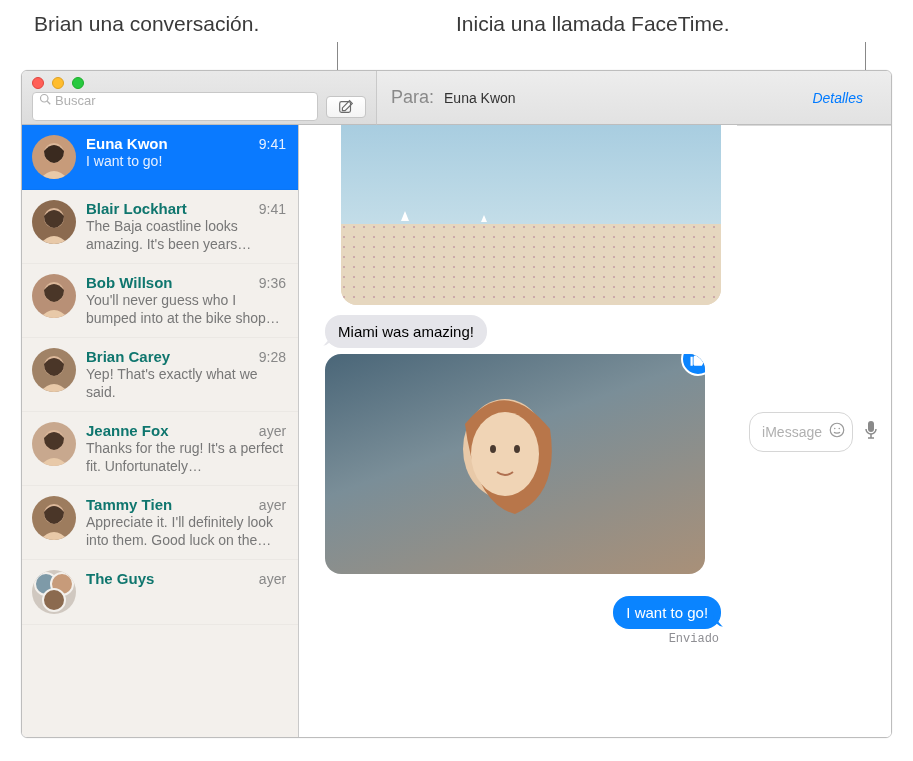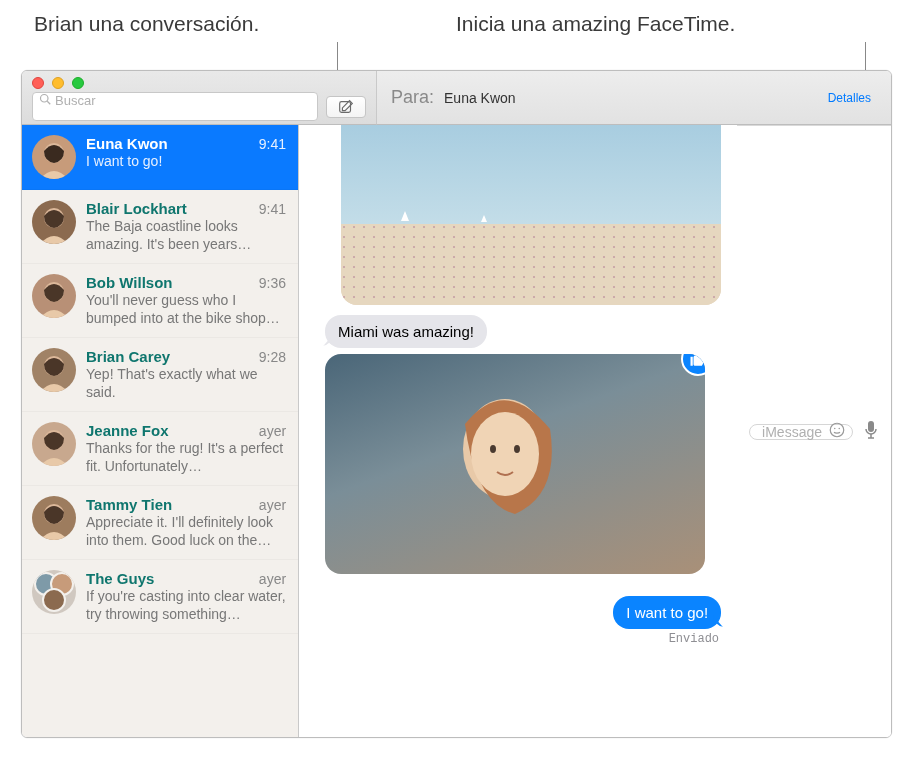--- a/index.html
+++ b/index.html
@@ -111,24 +111,25 @@
   color: #8a8a8a;
   font-size: 18px;
   margin-right: 10px;
 }
 .to-name {
   color: #333;
   font-size: 14px;
 }
 .details-link {
   color: #007aff;
-  font-size: 12px;
-  position: absolute;
-  right: 20px;
+  font-size: 14px;
+  position: absolute;
+  right: 28px;
   cursor: pointer;
+  font-style: italic;
 }
 
 .app-body {
   flex: 1;
   display: flex;
   overflow: hidden;
 }
 .sidebar {
   width: 354px;
   background: #f3f0ec;
@@ -293,21 +294,21 @@
 .input-row {
   border-top: 1px solid #d9d9d9;
   background: #fff;
   padding: 8px 12px;
   display: flex;
   align-items: center;
   gap: 10px;
 }
 .msg-input {
   flex: 1;
-  height: 16px;
+  height: 40px;
   border: 1px solid #d6d6d6;
   border-radius: 14px;
   padding: 0 30px 0 12px;
   font-size: 14px;
   color: #b0b0b0;
   display: flex;
   align-items: center;
   position: relative;
 }
 .emoji-btn {
@@ -323,21 +324,21 @@
 
 
 .face-shape { width: 44px; height: 44px; }
 .face-shape circle.head { fill: #dcb89a; }
 </style>
 </head>
 <body>
 
 <div class="annotations">
   <div class="annot-left">Brian una conversación.</div>
-  <div class="annot-right">Inicia una amazing FaceTime.</div>
+  <div class="annot-right">Inicia una llamada FaceTime.</div>
   <div class="annot-line left"></div>
   <div class="annot-line right"></div>
 </div>
 
 <div class="app-window">
   <div class="titlebar-row">
     <div class="sidebar-header">
       <div class="traffic-lights">
         <div class="light red"></div>
         <div class="light yellow"></div>
@@ -468,21 +469,20 @@
           <div class="avatar group">
       <div class="mini" style="background:#7e9aa8;top:2px;left:2px"></div>
       <div class="mini" style="background:#c79b7a;top:2px;right:2px"></div>
       <div class="mini" style="background:#8b6a4f;bottom:2px;left:10px"></div>
     </div>
     <div class="conv-text">
       <div class="conv-row1">
         <span class="conv-name">The Guys</span>
         <span class="conv-time">ayer</span>
       </div>
-      <div class="conv-preview">If you're casting into clear water, try throwing something…</div>
     </div>
         </div>
       </div>
 
     <div class="conversation">
       <div class="msgs">
         <div class="msg-img received">
           <div class="sky"></div>
             <div class="sand"></div>
           <svg width="100%" height="100%" viewBox="0 0 380 180" style="position:absolute;inset:0">

